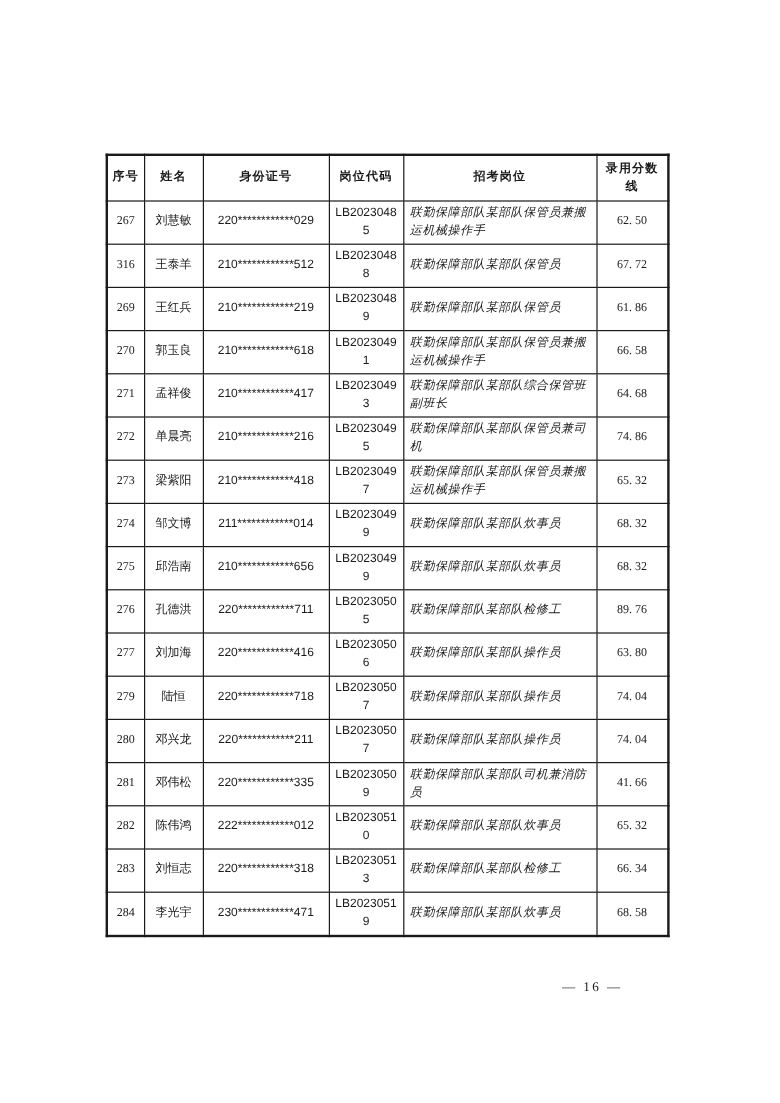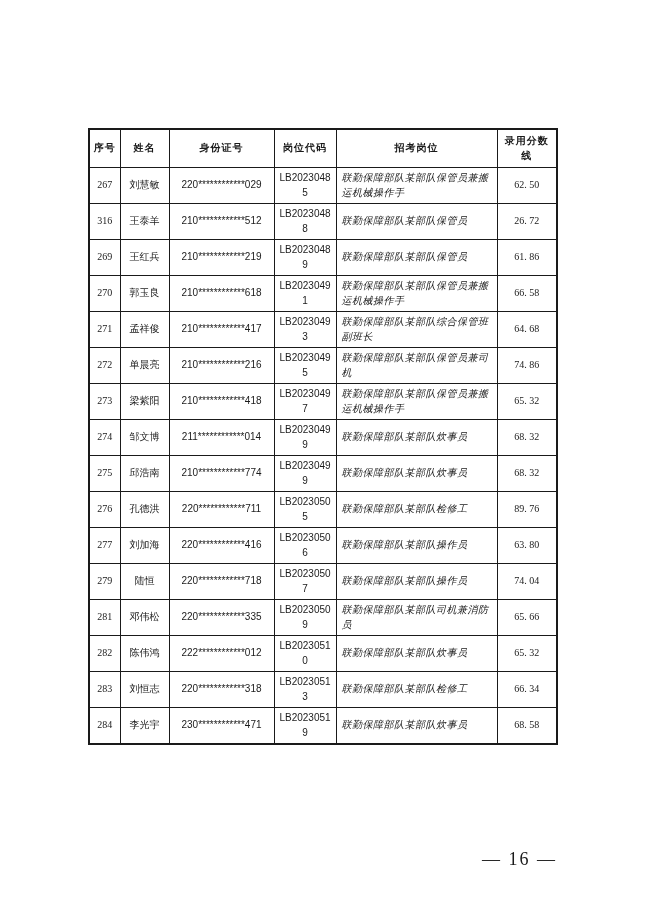--- a/index.html
+++ b/index.html
@@ -53,25 +53,25 @@
     letter-spacing: 0.5px;
     font-style: italic;
   }
   .score-table td.col-id,
   .score-table td.col-code {
     font-family: Liberation Sans, sans-serif;
     letter-spacing: 0px;
   }
   .page-number {
     position: absolute;
-    top: 849px;
+    top: 817px;
     left: 430px;
     width: 127px;
-    text-align: right;
-    font-size: 18px;
+    text-align: center;
+    font-size: 11px;
     letter-spacing: 2px;
     color: #1a1a1a;
   }
 </style>
 </head>
 <body>
 
 <div class="page">
 
   <table class="score-table">
@@ -101,21 +101,21 @@
           <td class="col-code">LB20230485</td>
           <td class="col-position">联勤保障部队某部队保管员兼搬运机械操作手</td>
           <td class="col-score">62. 50</td>
         </tr>
         <tr>
           <td class="col-no">316</td>
           <td class="col-name">王泰羊</td>
           <td class="col-id">210************512</td>
           <td class="col-code">LB20230488</td>
           <td class="col-position">联勤保障部队某部队保管员</td>
-          <td class="col-score">26. 72</td>
+          <td class="col-score">67. 72</td>
         </tr>
         <tr>
           <td class="col-no">269</td>
           <td class="col-name">王红兵</td>
           <td class="col-id">210************219</td>
           <td class="col-code">LB20230489</td>
           <td class="col-position">联勤保障部队某部队保管员</td>
           <td class="col-score">61. 86</td>
         </tr>
         <tr>
@@ -154,21 +154,21 @@
           <td class="col-no">274</td>
           <td class="col-name">邹文博</td>
           <td class="col-id">211************014</td>
           <td class="col-code">LB20230499</td>
           <td class="col-position">联勤保障部队某部队炊事员</td>
           <td class="col-score">68. 32</td>
         </tr>
         <tr>
           <td class="col-no">275</td>
           <td class="col-name">邱浩南</td>
-          <td class="col-id">210************774</td>
+          <td class="col-id">210************656</td>
           <td class="col-code">LB20230499</td>
           <td class="col-position">联勤保障部队某部队炊事员</td>
           <td class="col-score">68. 32</td>
         </tr>
         <tr>
           <td class="col-no">276</td>
           <td class="col-name">孔德洪</td>
           <td class="col-id">220************711</td>
           <td class="col-code">LB20230505</td>
           <td class="col-position">联勤保障部队某部队检修工</td>
@@ -184,26 +184,34 @@
         </tr>
         <tr>
           <td class="col-no">279</td>
           <td class="col-name">陆恒</td>
           <td class="col-id">220************718</td>
           <td class="col-code">LB20230507</td>
           <td class="col-position">联勤保障部队某部队操作员</td>
           <td class="col-score">74. 04</td>
         </tr>
         <tr>
+          <td class="col-no">280</td>
+          <td class="col-name">邓兴龙</td>
+          <td class="col-id">220************211</td>
+          <td class="col-code">LB20230507</td>
+          <td class="col-position">联勤保障部队某部队操作员</td>
+          <td class="col-score">74. 04</td>
+        </tr>
+        <tr>
           <td class="col-no">281</td>
           <td class="col-name">邓伟松</td>
           <td class="col-id">220************335</td>
           <td class="col-code">LB20230509</td>
           <td class="col-position">联勤保障部队某部队司机兼消防员</td>
-          <td class="col-score">65. 66</td>
+          <td class="col-score">41. 66</td>
         </tr>
         <tr>
           <td class="col-no">282</td>
           <td class="col-name">陈伟鸿</td>
           <td class="col-id">222************012</td>
           <td class="col-code">LB20230510</td>
           <td class="col-position">联勤保障部队某部队炊事员</td>
           <td class="col-score">65. 32</td>
         </tr>
         <tr>

